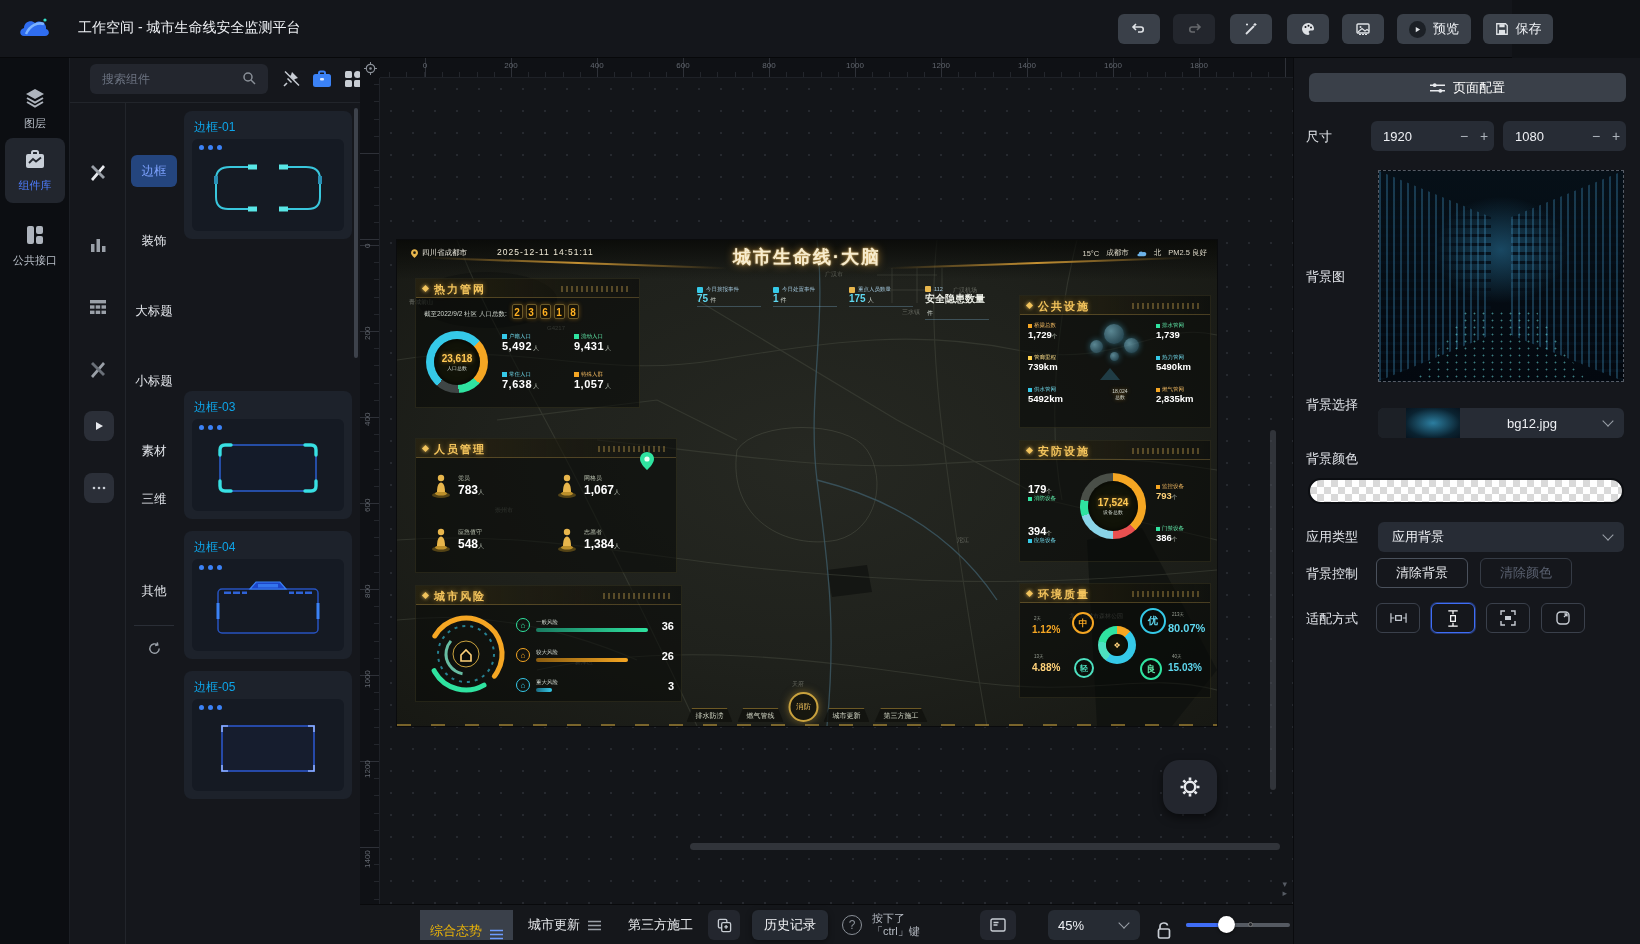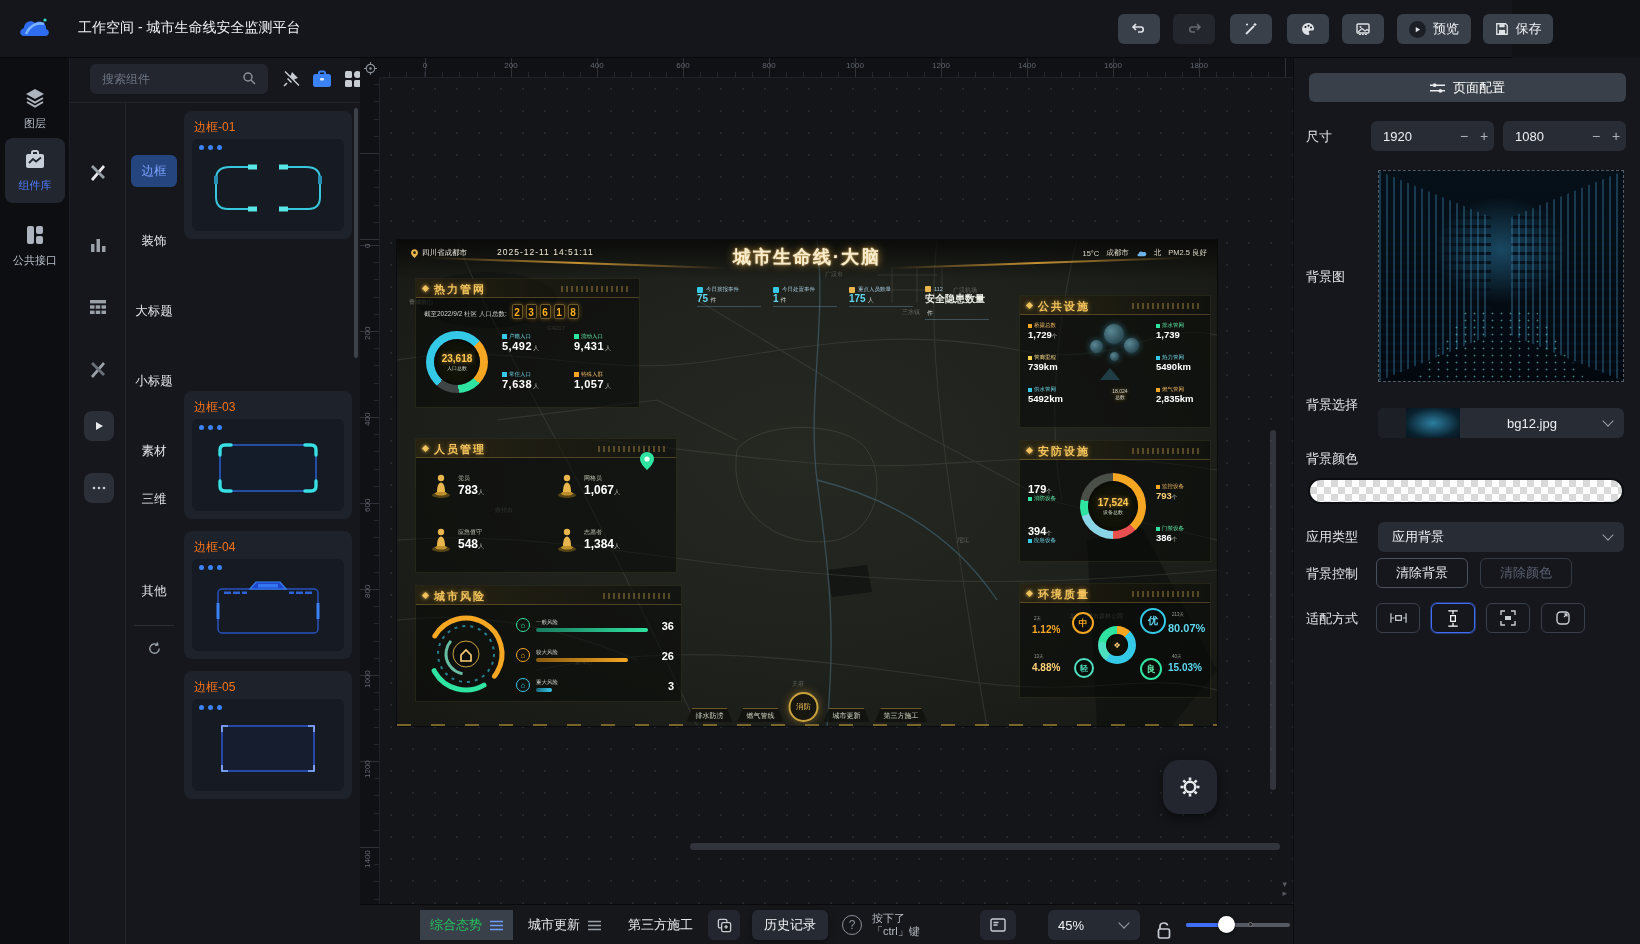--- a/index.html
+++ b/index.html
@@ -31,21 +31,21 @@
   .lp-div{position:absolute;left:0;top:44px;width:290px;height:1px;background:#22252b;}
   .group-rail{position:absolute;left:0;top:45px;bottom:0;width:56px;border-right:1px solid #22252b;}
   .gr-ico{position:absolute;left:14px;width:28px;height:28px;display:flex;align-items:center;justify-content:center;cursor:pointer;}
   .gr-chip{background:#2b2f38;border-radius:8px;width:30px;height:30px;}
   .cats{position:absolute;left:56px;top:45px;width:56px;bottom:0;}
   .cat{position:absolute;left:5px;width:46px;height:32px;line-height:32px;text-align:center;font-size:12.5px;color:#e4e7ec;cursor:pointer;border-radius:6px;}
   .cat-sel{background:#24457e;color:#7da2ff;}
   .cat-div{position:absolute;left:8px;width:40px;height:1px;background:#2a2e36;}
   .cards{position:absolute;left:112px;top:45px;right:6px;bottom:0;overflow:hidden;}
   .card{position:absolute;left:2px;width:168px;height:128px;background:#1d222b;border-radius:8px;cursor:pointer;}
-  .card-name{position:absolute;left:10px;top:8px;font-size:12px;color:#f97316;}
+  .card-name{position:absolute;left:10px;top:8px;font-size:12px;color:#0ea5e9;}
   .card-prev{position:absolute;left:8px;top:28px;right:8px;height:92px;background:#151a23;border-radius:6px;}
   .dots3{position:absolute;left:7px;top:6px;display:flex;gap:4px;}
   .dots3 i{width:5px;height:5px;border-radius:50%;background:#3b82f6;}
   .card-svg{position:absolute;left:6px;top:16px;}
   .lp-scroll{position:absolute;right:2px;top:50px;width:4px;height:250px;background:#3d424b;border-radius:2px;}
 
   
   .canvas{position:absolute;left:360px;top:58px;width:933px;bottom:0;background:#131519;}
   .ruler-top{position:absolute;left:20px;top:0;right:0;height:20px;background:#0f1115;border-bottom:1px solid #1e2127;
     background-image:repeating-linear-gradient(90deg,#2e3138 0 1px,transparent 1px 86px),repeating-linear-gradient(90deg,#23262c 0 1px,transparent 1px 17.2px);
@@ -128,21 +128,21 @@
 
   .ds-tabs{position:absolute;left:50%;bottom:4px;transform:translateX(-50%);display:flex;align-items:flex-end;gap:5px;}
   .ds-tab{height:14px;line-height:14px;padding:0 9px;font-size:7px;color:#d6dac9;background:rgba(16,18,14,.85);border-top:1px solid rgba(200,160,60,.5);clip-path:polygon(12% 0,88% 0,100% 100%,0 100%);}
   .ds-tab-c{width:30px;height:30px;border-radius:50%;border:2px solid #c9a23e;background:#17170f;color:#f2c35c;font-size:7.5px;display:flex;align-items:center;justify-content:center;box-shadow:0 0 8px rgba(200,160,60,.5);}
   .ds-base{position:absolute;left:0;bottom:0;width:100%;height:2px;background-image:repeating-linear-gradient(90deg,rgba(200,160,60,.55) 0 14px,transparent 14px 34px);}
   .pin{position:absolute;z-index:3;}
 
   
   .btoolbar{position:absolute;left:0;bottom:0;right:0;height:40px;background:#15171b;border-top:1px solid #090a0c;}
   .bt-abs{position:absolute;top:5px;height:30px;display:flex;align-items:center;}
-  .tab-pill{background:#3a404a;border-radius:0;color:#22c55e;font-size:13px;padding:0 10px;gap:8px;cursor:pointer;}
+  .tab-pill{background:#3a404a;border-radius:0;color:#eab308;font-size:13px;padding:0 10px;gap:8px;cursor:pointer;align-items:flex-end;}
   .tab-plain{color:#e5e7ea;font-size:13px;gap:8px;cursor:pointer;}
   .sq-btn{background:#23262e;border-radius:6px;justify-content:center;cursor:pointer;}
   .hist{background:#262b33;border-radius:6px;color:#f0f2f5;font-size:13px;padding:0 12px;cursor:pointer;box-shadow:0 2px 6px rgba(0,0,0,.4);}
   .help{width:20px;height:20px;border:1.5px solid #8a9098;border-radius:50%;color:#8a9098;font-size:12px;display:flex;align-items:center;justify-content:center;top:10px;cursor:pointer;}
   .keyhint{flex-direction:column;align-items:flex-start;justify-content:center;color:#b7bcc4;font-size:11px;line-height:13px;}
   .zoomsel{background:#262b33;border-radius:6px;color:#eef0f4;font-size:13px;padding:0 10px;gap:14px;cursor:pointer;}
   .slider{top:18px;width:104px;height:4px;background:#555a62;border-radius:2px;}
   .slider .fill{position:absolute;left:0;top:0;height:4px;width:40px;background:#3f6df6;border-radius:2px;}
   .slider .thumb{position:absolute;left:32px;top:-7px;width:17px;height:17px;background:#fff;border-radius:50%;box-shadow:0 1px 3px rgba(0,0,0,.6);cursor:pointer;}
   .slider .mark{position:absolute;left:62px;top:-1px;width:5px;height:5px;background:#22252b;border:1px solid #777;border-radius:50%;}

